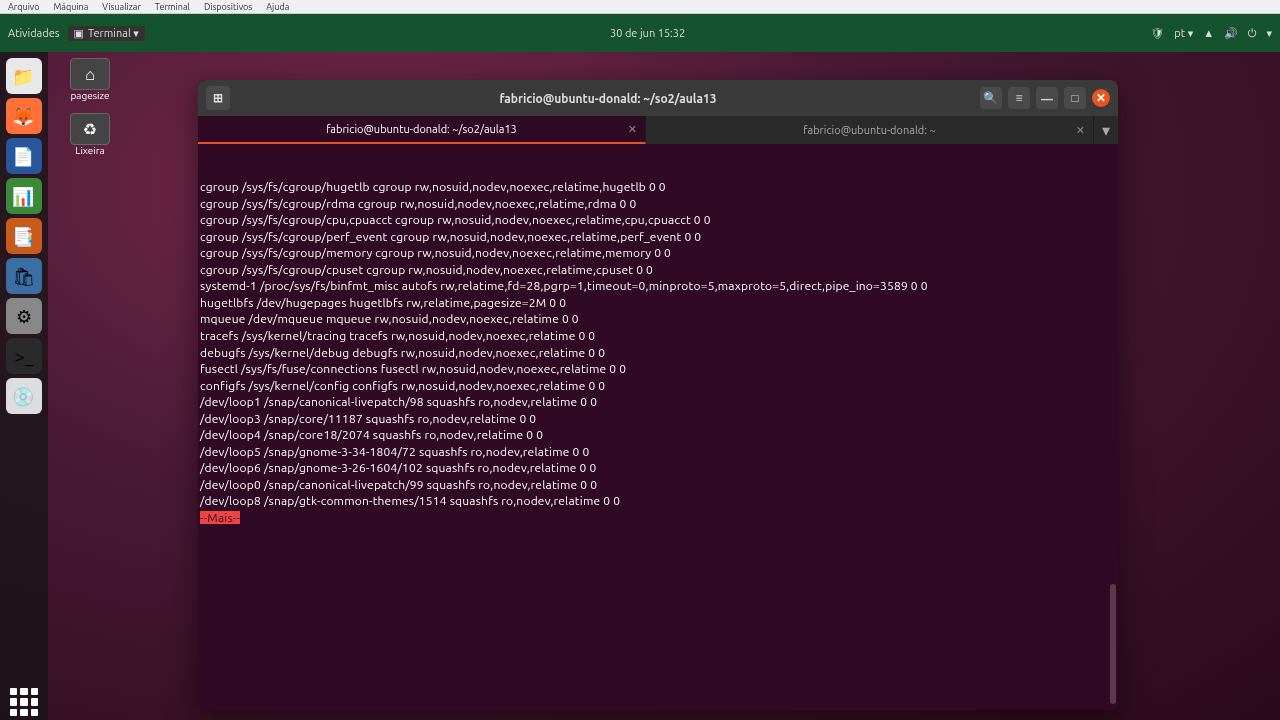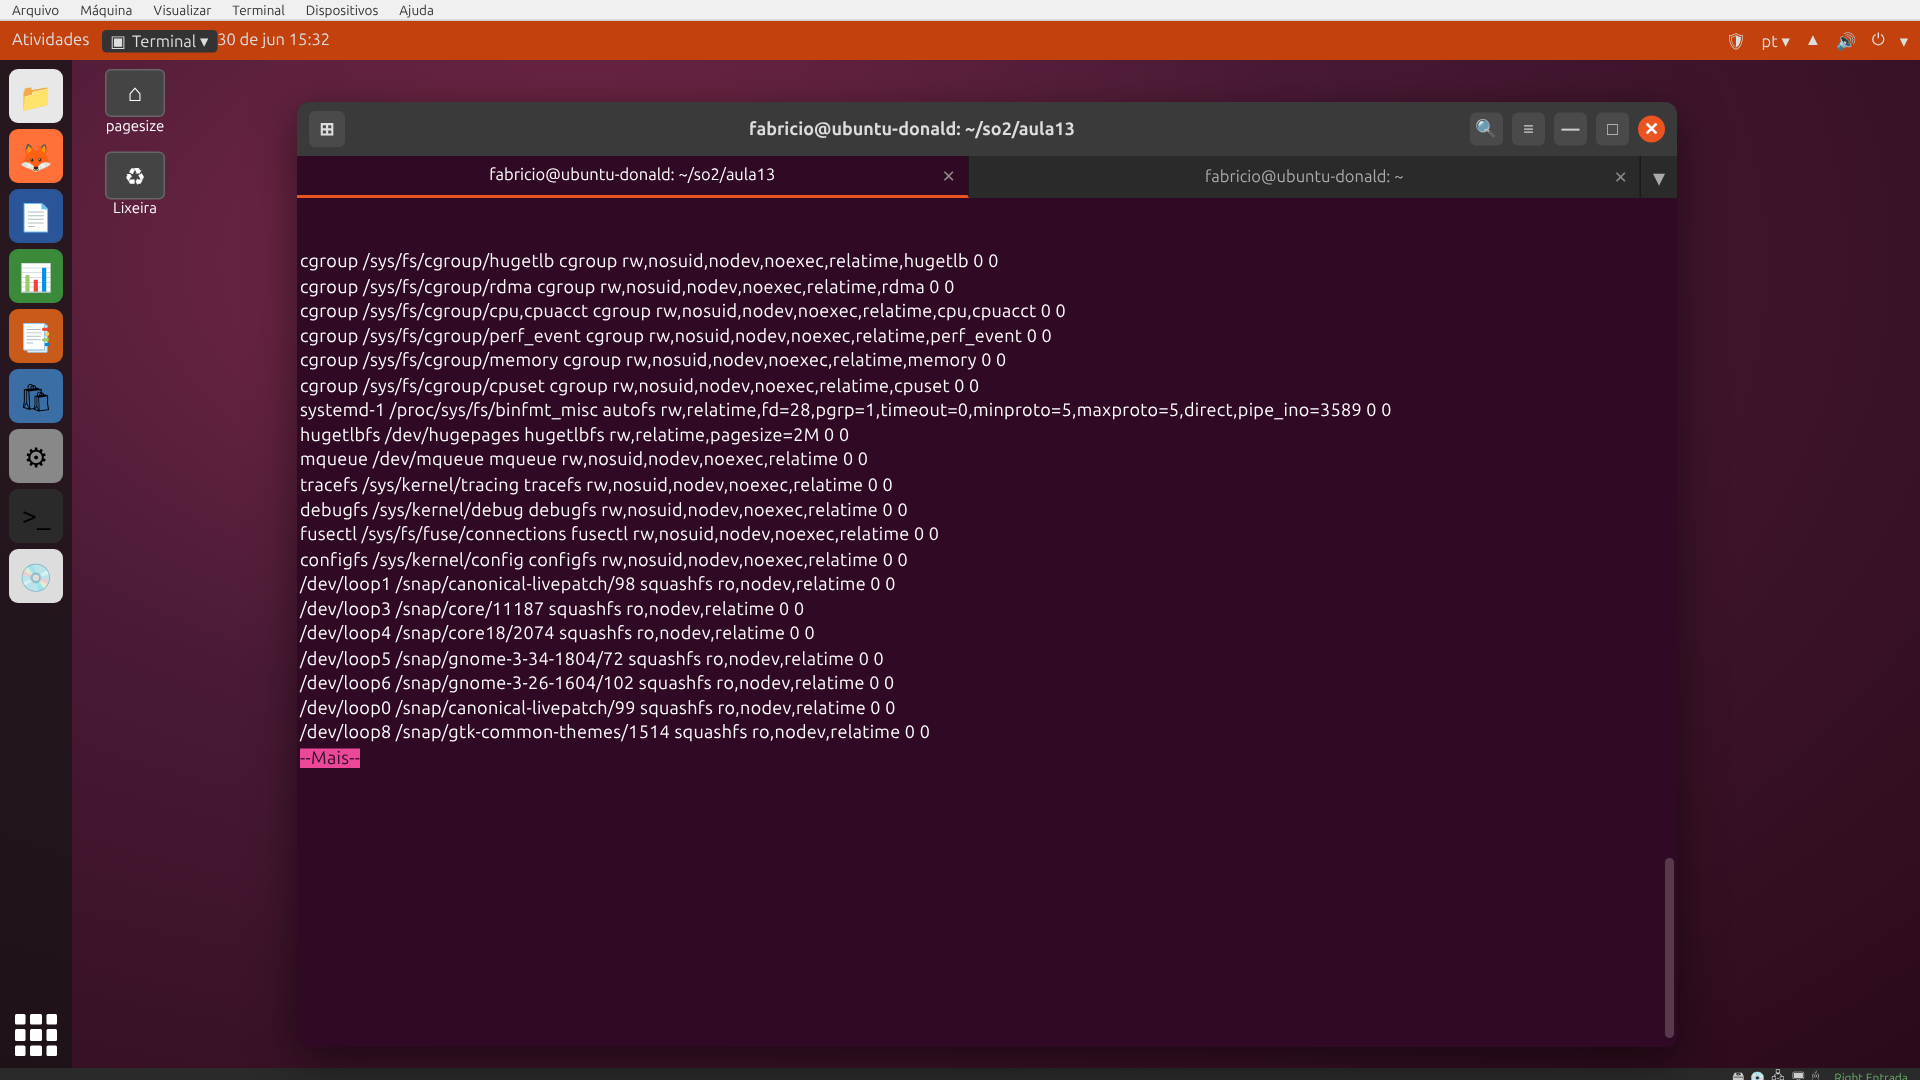--- a/index.html
+++ b/index.html
@@ -1,22 +1,22 @@
 <!DOCTYPE html>
 <html><head>
 <meta charset="utf-8">
 <style>
 *{margin:0;padding:0;box-sizing:border-box;font-family:Ubuntu,Arial,sans-serif}
 body{width:1280px;height:720px;overflow:hidden;background:#000}
 .vm-menubar{height:14px;background:#f0f0f0;display:flex;align-items:center;padding:0 8px;font-size:9px;color:#333;gap:14px;border-bottom:1px solid #ccc}
 .vm-menubar span{cursor:default}
 .vm-status{height:12px;background:#2a2a2a;color:#ccc;font-size:8px;display:flex;justify-content:flex-end;align-items:center;padding:0 8px;gap:4px}
-.topbar{height:26px;background:#c2410c;display:flex;align-items:center;color:#ddd;font-size:11px;padding:0 8px}
+.topbar{height:38px;background:#14532d;display:flex;align-items:center;color:#ddd;font-size:11px;padding:0 8px}
 .topbar-left{display:flex;gap:8px;align-items:center}
-.topbar-center{flex:1;}
+.topbar-center{flex:1;text-align:center}
 .topbar-right{display:flex;gap:10px;align-items:center}
 .app-menu{display:flex;align-items:center;gap:4px;background:#333;padding:1px 6px;border-radius:3px}
 .desktop-area{height:672px;background:radial-gradient(ellipse at 30% 20%,#7a2a4a 0%,#4a1a35 40%,#2a0a1a 100%);display:flex;position:relative}
 .dock{width:48px;background:rgba(20,20,20,0.7);display:flex;flex-direction:column;align-items:center;padding-top:6px;gap:4px}
 .dock-item{width:36px;height:36px;border-radius:6px;display:flex;align-items:center;justify-content:center;font-size:18px}
 .dock-apps{margin-top:auto;margin-bottom:8px;width:28px;height:28px;display:grid;grid-template-columns:repeat(3,1fr);grid-template-rows:repeat(3,1fr);gap:3px}
 .dock-apps div{background:#fff;border-radius:1px}
 .desktop-icons{position:absolute;top:6px;left:60px;display:flex;flex-direction:column;gap:12px}
 .desktop-icon{display:flex;flex-direction:column;align-items:center;color:#fff;font-size:10px;width:60px}
 .desktop-icon .ibox{width:40px;height:32px;background:#444;border-radius:4px;display:flex;align-items:center;justify-content:center;border:1px solid #666;font-size:16px}
@@ -27,21 +27,21 @@
 .term-title-right{display:flex;gap:6px;align-items:center}
 .tb-btn{width:22px;height:22px;border-radius:4px;background:#4a4a4a;display:flex;align-items:center;justify-content:center;font-size:12px;color:#ccc}
 .tb-close{background:#e95420;border-radius:50%;width:18px;height:18px;color:#fff}
 .term-newtab{width:24px;height:24px;border-radius:4px;background:#4a4a4a;display:flex;align-items:center;justify-content:center}
 .term-tabs{height:28px;background:#2a2a2a;display:flex;align-items:stretch}
 .term-tab{flex:1;display:flex;align-items:center;justify-content:center;color:#aaa;font-size:11px;position:relative;border-right:1px solid #1a1a1a}
 .term-tab.active{background:#300a24;color:#fff;border-bottom:2px solid #e95420}
 .tab-close{position:absolute;right:8px;color:#888;font-size:11px}
 .term-dropdown{width:24px;display:flex;align-items:center;justify-content:center;color:#aaa}
 .term-body{flex:1;background:#300a24;padding:2px 2px;font-family:'Ubuntu Mono','DejaVu Sans Mono',monospace;font-size:12px;line-height:1.38;color:#fff;overflow:hidden;letter-spacing:0.2px;white-space:pre-wrap;word-break:break-all;position:relative}
-.more-prompt{background:#ec4899;color:#300a24;display:inline}
+.more-prompt{background:#ef4444;color:#300a24;display:inline}
 .scrollbar{position:absolute;right:2px;top:440px;width:6px;height:120px;background:#5a3a4a;border-radius:3px}
 .term-line{display:block}
 </style>
 </head>
 <body>
 
 <div class="vm-menubar">
   <span>Arquivo</span>
   <span>Máquina</span>
   <span>Visualizar</span>

